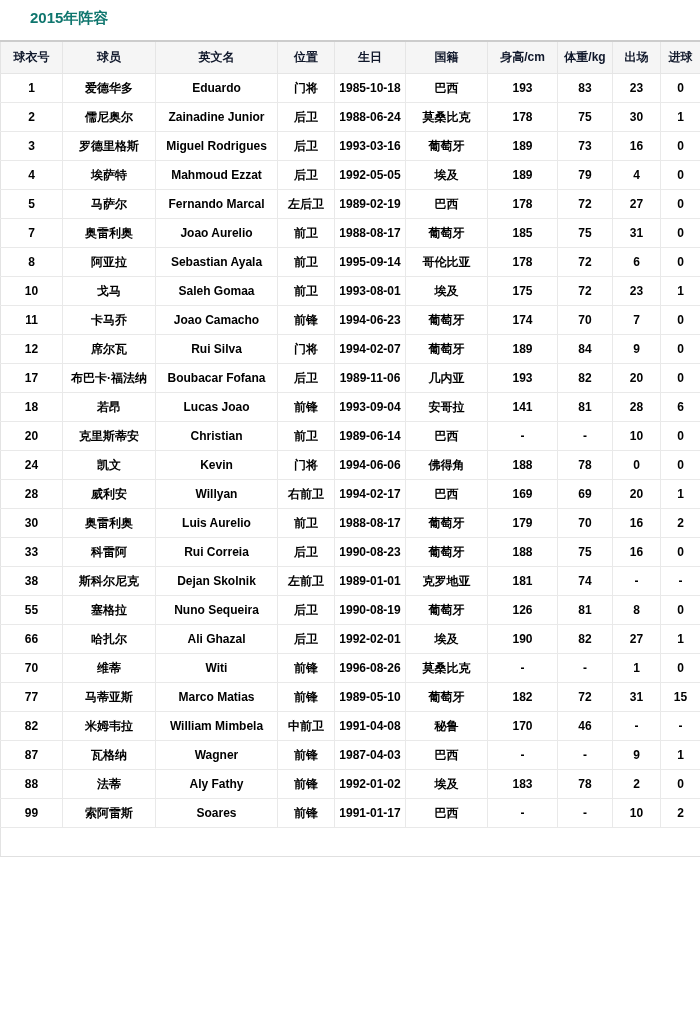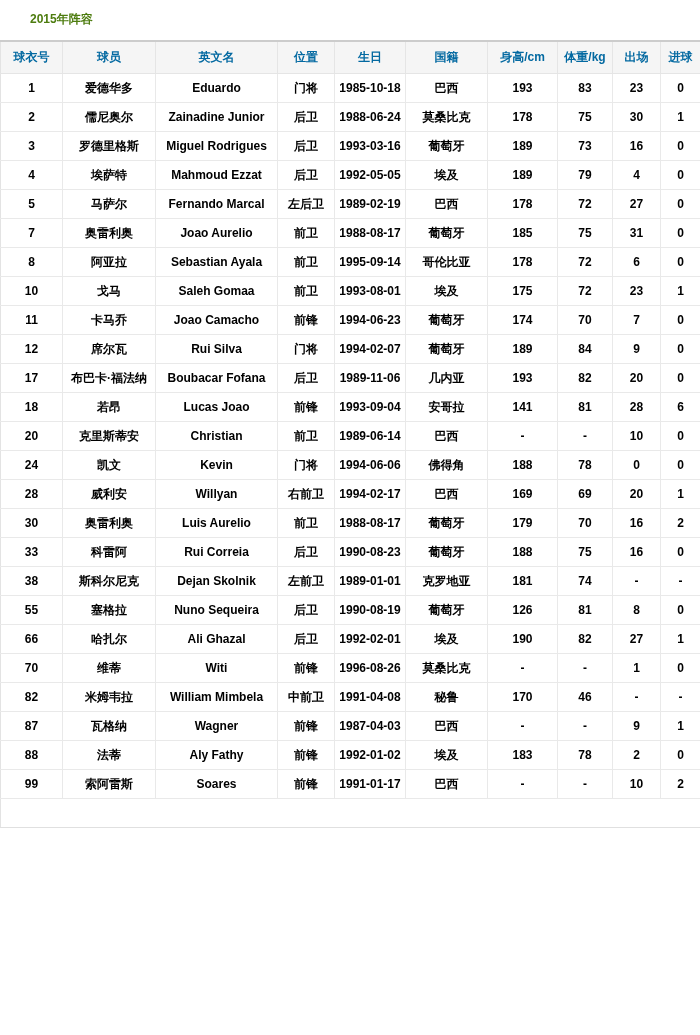--- a/index.html
+++ b/index.html
@@ -14,23 +14,23 @@
     font-family: "Liberation Sans", sans-serif;
     color: #000000;
     overflow: hidden;
   }
   .title-bar {
     height: 40px;
     box-sizing: border-box;
     padding: 9px 0 0 30px;
   }
   .page-title {
-    font-size: 12px;
+    font-size: 15px;
     font-weight: bold;
-    color: #4d7c0f;
+    color: #0f766e;
   }
   table.squad {
     width: 700px;
     table-layout: fixed;
     border-collapse: collapse;
     border-left: 1px solid #e3e3e3;
     border-right: 1px solid #e3e3e3;
     border-bottom: 1px solid #e0e0e0;
   }
   table.squad thead tr {
@@ -39,21 +39,21 @@
   table.squad th {
     border-top: 2px solid #cccccc;
     border-bottom: 1px solid #e5e5e5;
     border-right: 1px solid #e5e5e5;
     height: 31px;
     font-size: 12px;
     font-weight: bold;
     text-align: center;
     vertical-align: middle;
     padding: 0;
-    color: #0369a1;
+    color: #0f172a;
   }
   table.squad td {
     border-bottom: 1px solid #e9e9e9;
     border-right: 1px solid #e9e9e9;
     height: 28px;
     font-size: 12px;
     font-weight: bold;
     text-align: center;
     vertical-align: middle;
     padding: 0;
@@ -354,20 +354,32 @@
           <td>Witi</td>
           <td>前锋</td>
           <td>1996-08-26</td>
           <td>莫桑比克</td>
           <td>-</td>
           <td>-</td>
           <td>1</td>
           <td>0</td>
         </tr>
         <tr>
+          <td>77</td>
+          <td>马蒂亚斯</td>
+          <td>Marco Matias</td>
+          <td>前锋</td>
+          <td>1989-05-10</td>
+          <td>葡萄牙</td>
+          <td>182</td>
+          <td>72</td>
+          <td>31</td>
+          <td>15</td>
+        </tr>
+        <tr>
           <td>82</td>
           <td>米姆韦拉</td>
           <td>William Mimbela</td>
           <td>中前卫</td>
           <td>1991-04-08</td>
           <td>秘鲁</td>
           <td>170</td>
           <td>46</td>
           <td>-</td>
           <td>-</td>

